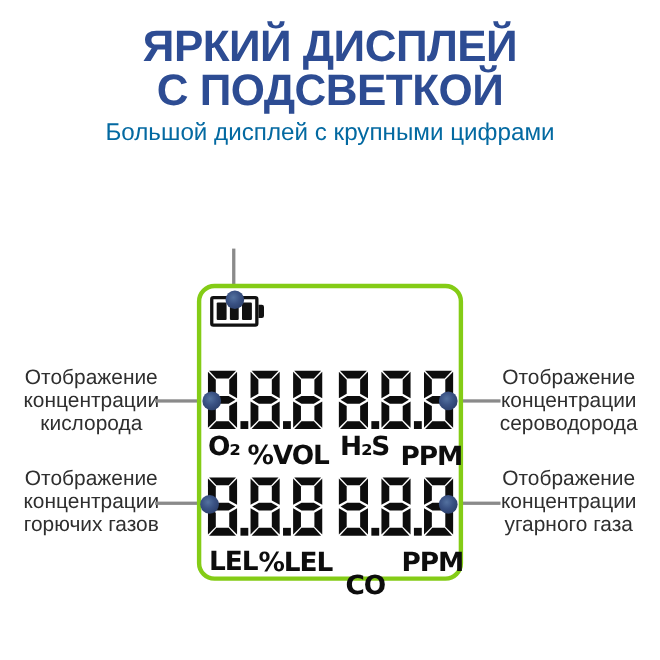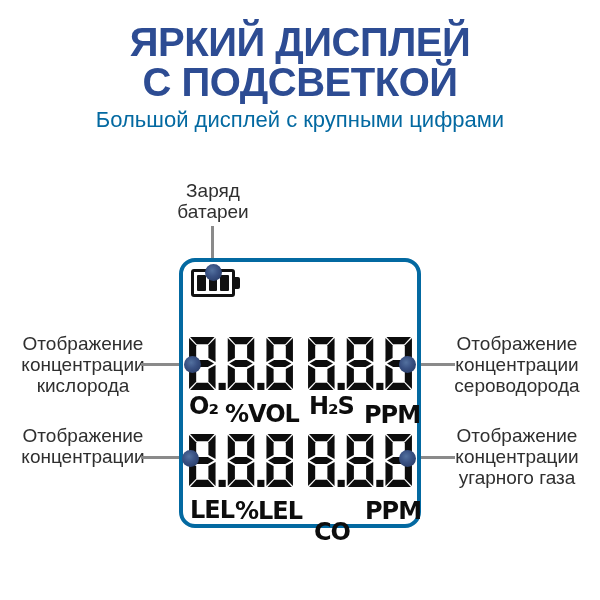--- a/index.html
+++ b/index.html
@@ -8,21 +8,21 @@
 
   
   .title{position:absolute;left:0;right:0;top:22px;text-align:center;
          font-weight:bold;font-size:40px;line-height:40px;letter-spacing:-0.5px;
          color:#2d4c93;}
   .subtitle{position:absolute;left:0;right:0;top:107px;text-align:center;
             font-size:22px;line-height:26px;color:#0369a1;}
 
   
   .panel{position:absolute;left:179px;top:258px;width:242px;height:270px;
-         border:4px solid #0369a1;border-radius:16px;background:#fff;
+         border:4px solid #84cc16;border-radius:16px;background:#fff;
          box-sizing:border-box;}
   .panel *{box-sizing:border-box;}
 
   .battery{position:absolute;left:8px;top:7px;display:flex;align-items:center;}
   .batt-body{width:44px;height:28px;border:3px solid #111;border-radius:3px;
              display:flex;gap:3px;padding:3px;}
   .batt-body i{flex:1;background:#111;border-radius:1px;}
   .batt-nub{width:5px;height:12px;background:#111;border-radius:0 2px 2px 0;}
 
   .seg{position:absolute;}
@@ -95,36 +95,33 @@
 </svg>
 
 <div class="canvas">
 
   <div class="title">
     <div>ЯРКИЙ ДИСПЛЕЙ</div>
     <div>С ПОДСВЕТКОЙ</div>
   </div>
   <div class="subtitle">Большой дисплей с крупными цифрами</div>
 
-  <div class="callout co-top">
-    <span>Заряд</span>
-    <span>батареи</span>
-  </div>
   <div class="vline ln-batt"></div>
 
   <div class="callout co-l1">
     <span>Отображение</span>
     <span>концентрации</span>
     <span>кислорода</span>
   </div>
   <div class="hline ln-l1"></div>
 
   <div class="callout co-l2">
     <span>Отображение</span>
     <span>концентрации</span>
+    <span>горючих газов</span>
   </div>
   <div class="hline ln-l2"></div>
 
   <div class="callout co-r1">
     <span>Отображение</span>
     <span>концентрации</span>
     <span>сероводорода</span>
   </div>
   <div class="hline ln-r1"></div>
 

